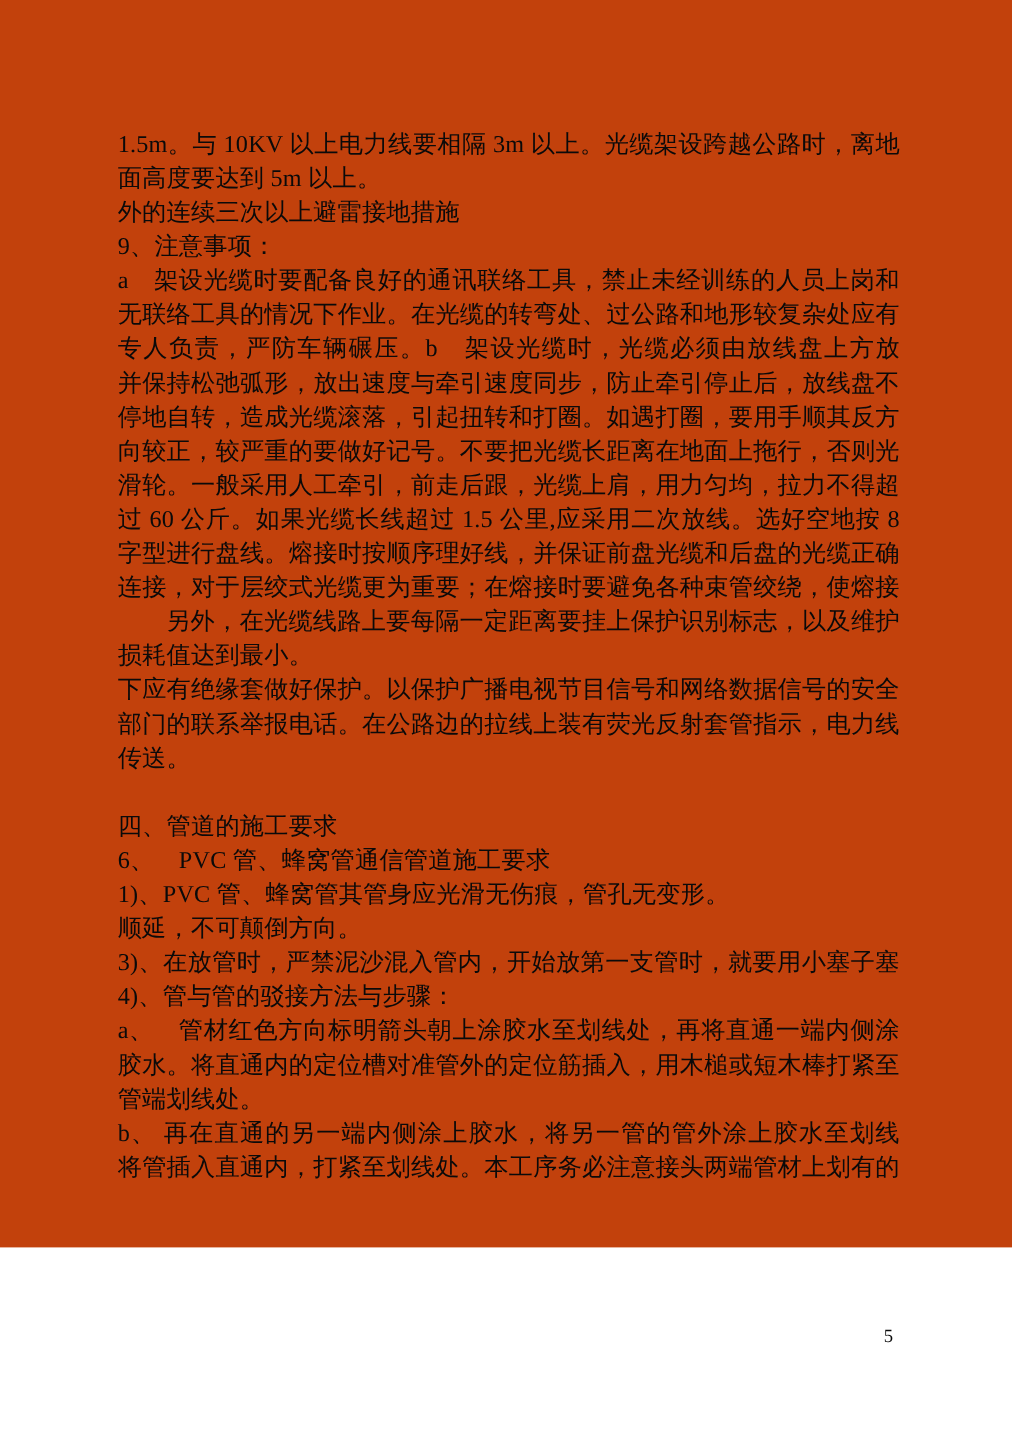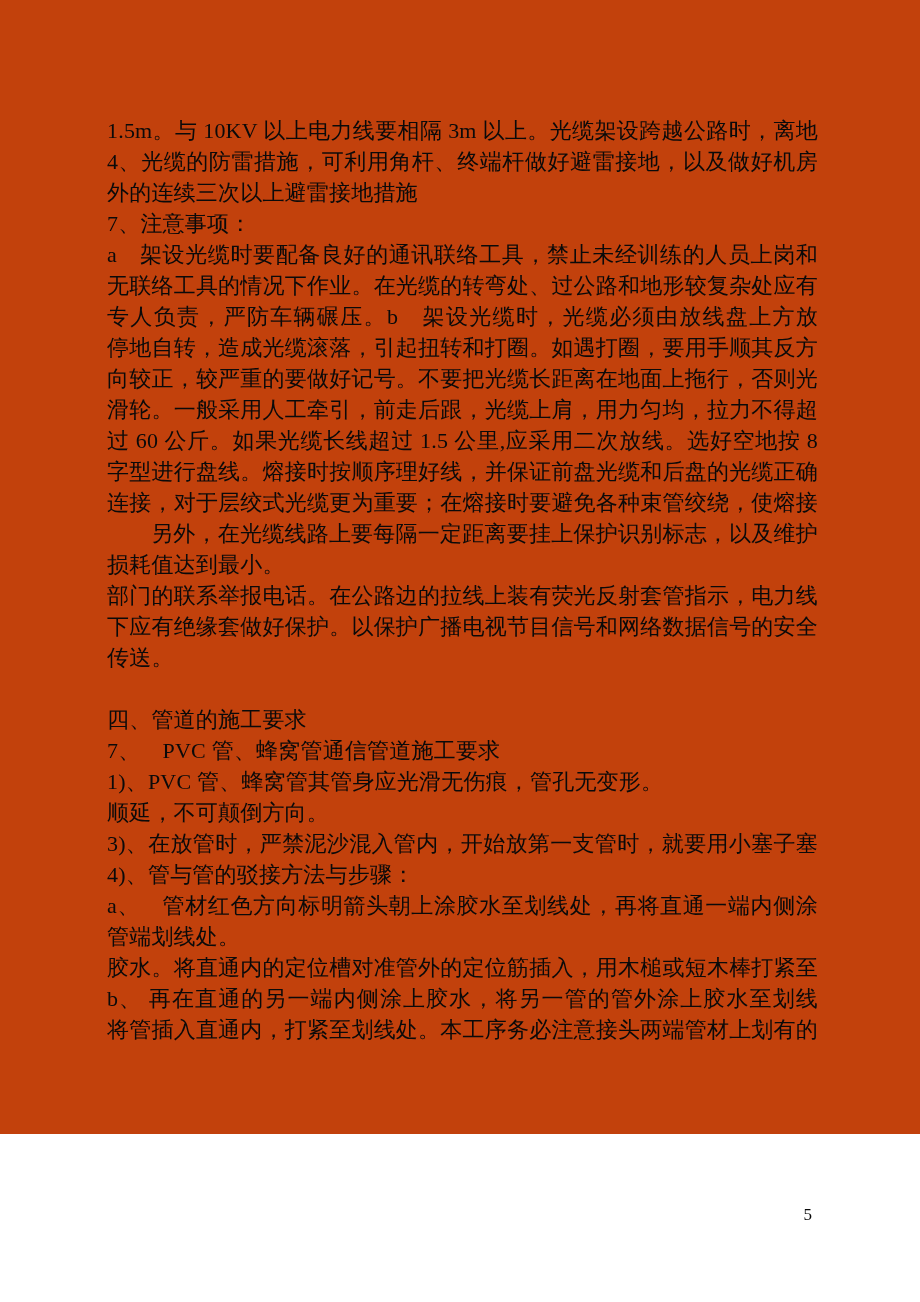--- a/index.html
+++ b/index.html
@@ -56,44 +56,45 @@
     line-height: 22px;
     color: #0a0a0a;
   }
 </style>
 </head>
 <body>
 
 <div class="page">
   <div class="textblock">
     <div class="line full">1.5m。与 10KV 以上电力线要相隔 3m 以上。光缆架设跨越公路时，离地</div>
-    <div class="line full">4、光缆的防雷措施，可利用角杆、终端杆做好避雷接地，以及做好机房</div>
+    <div class="line">面高度要达到 5m 以上。</div>
     <div class="line">外的连续三次以上避雷接地措施</div>
-    <div class="line">7、注意事项：</div>
+    <div class="line">9、注意事项：</div>
     <div class="line full">a　架设光缆时要配备良好的通讯联络工具，禁止未经训练的人员上岗和在</div>
     <div class="line full">无联络工具的情况下作业。在光缆的转弯处、过公路和地形较复杂处应有</div>
     <div class="line full">专人负责，严防车辆碾压。b　架设光缆时，光缆必须由放线盘上方放出，</div>
+    <div class="line full">并保持松弛弧形，放出速度与牵引速度同步，防止牵引停止后，放线盘不</div>
     <div class="line full">停地自转，造成光缆滚落，引起扭转和打圈。如遇打圈，要用手顺其反方</div>
     <div class="line full">向较正，较严重的要做好记号。不要把光缆长距离在地面上拖行，否则光</div>
     <div class="line full">滑轮。一般采用人工牵引，前走后跟，光缆上肩，用力匀均，拉力不得超</div>
     <div class="line full">过 60 公斤。如果光缆长线超过 1.5 公里,应采用二次放线。选好空地按 8</div>
     <div class="line full">字型进行盘线。熔接时按顺序理好线，并保证前盘光缆和后盘的光缆正确</div>
     <div class="line full">连接，对于层绞式光缆更为重要；在熔接时要避免各种束管绞绕，使熔接</div>
     <div class="line full indent">另外，在光缆线路上要每隔一定距离要挂上保护识别标志，以及维护</div>
     <div class="line">损耗值达到最小。</div>
+    <div class="line full">下应有绝缘套做好保护。以保护广播电视节目信号和网络数据信号的安全</div>
     <div class="line full">部门的联系举报电话。在公路边的拉线上装有荧光反射套管指示，电力线</div>
-    <div class="line full">下应有绝缘套做好保护。以保护广播电视节目信号和网络数据信号的安全</div>
     <div class="line">传送。</div>
     <div class="line"></div>
     <div class="line">四、管道的施工要求</div>
-    <div class="line">7、　PVC 管、蜂窝管通信管道施工要求</div>
+    <div class="line">6、　PVC 管、蜂窝管通信管道施工要求</div>
     <div class="line">1)、PVC 管、蜂窝管其管身应光滑无伤痕，管孔无变形。</div>
     <div class="line">顺延，不可颠倒方向。</div>
     <div class="line full">3)、在放管时，严禁泥沙混入管内，开始放第一支管时，就要用小塞子塞</div>
     <div class="line">4)、管与管的驳接方法与步骤：</div>
     <div class="line full">a、　管材红色方向标明箭头朝上涂胶水至划线处，再将直通一端内侧涂上</div>
+    <div class="line full">胶水。将直通内的定位槽对准管外的定位筋插入，用木槌或短木棒打紧至</div>
     <div class="line">管端划线处。</div>
-    <div class="line full">胶水。将直通内的定位槽对准管外的定位筋插入，用木槌或短木棒打紧至</div>
     <div class="line full">b、 再在直通的另一端内侧涂上胶水，将另一管的管外涂上胶水至划线处，</div>
     <div class="line full">将管插入直通内，打紧至划线处。本工序务必注意接头两端管材上划有的</div>
   </div>
   <div class="page-number">5</div>
 </div>
 
 </body></html>

